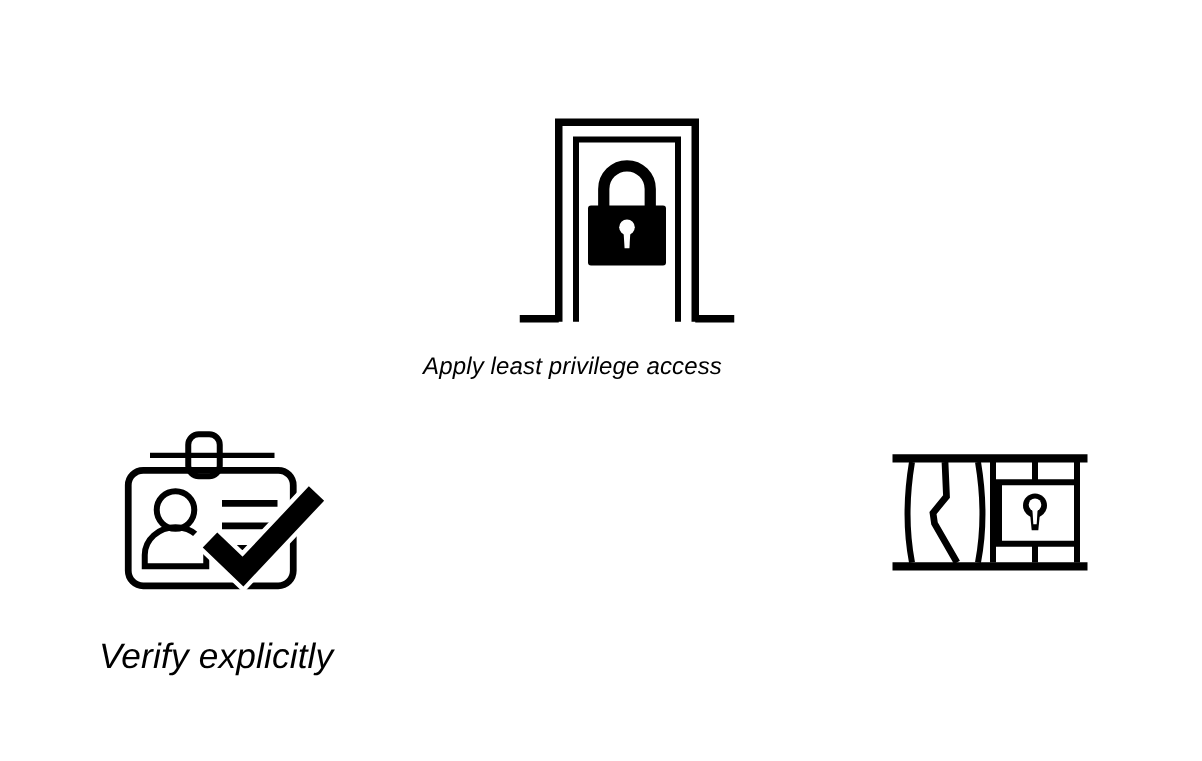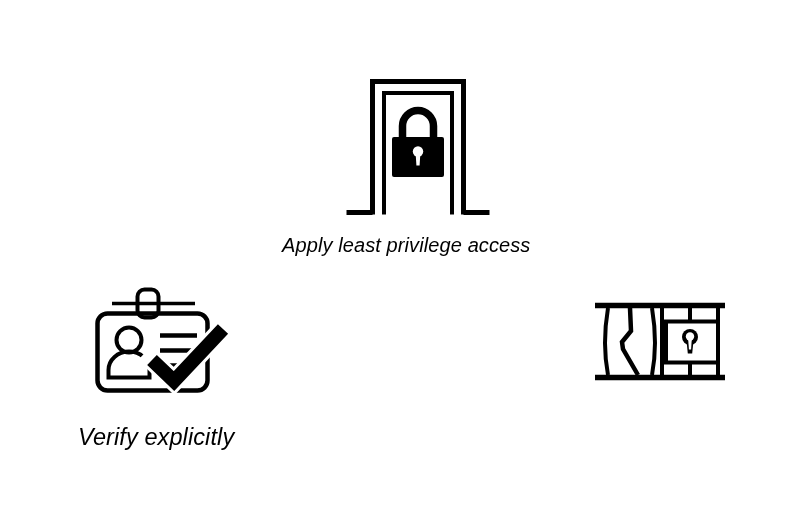--- a/index.html
+++ b/index.html
@@ -50,27 +50,27 @@
   }
   #grp-least-privilege .icon-wrap {
     left: 76px;
     top: 0px;
     width: 148px;
     height: 160px;
   }
   #grp-least-privilege .caption {
     left: 14px;
     top: 164px;
-    font-size: 20px;
+    font-size: 16px;
     line-height: 30px;
   }
 
   
   #grp-verify-explicitly {
-    left: 60px;
+    left: 48px;
     top: 284px;
     width: 260px;
     height: 175px;
   }
   #grp-verify-explicitly .icon-wrap {
     left: 30px;
     top: 0px;
     width: 160px;
     height: 118px;
   }

